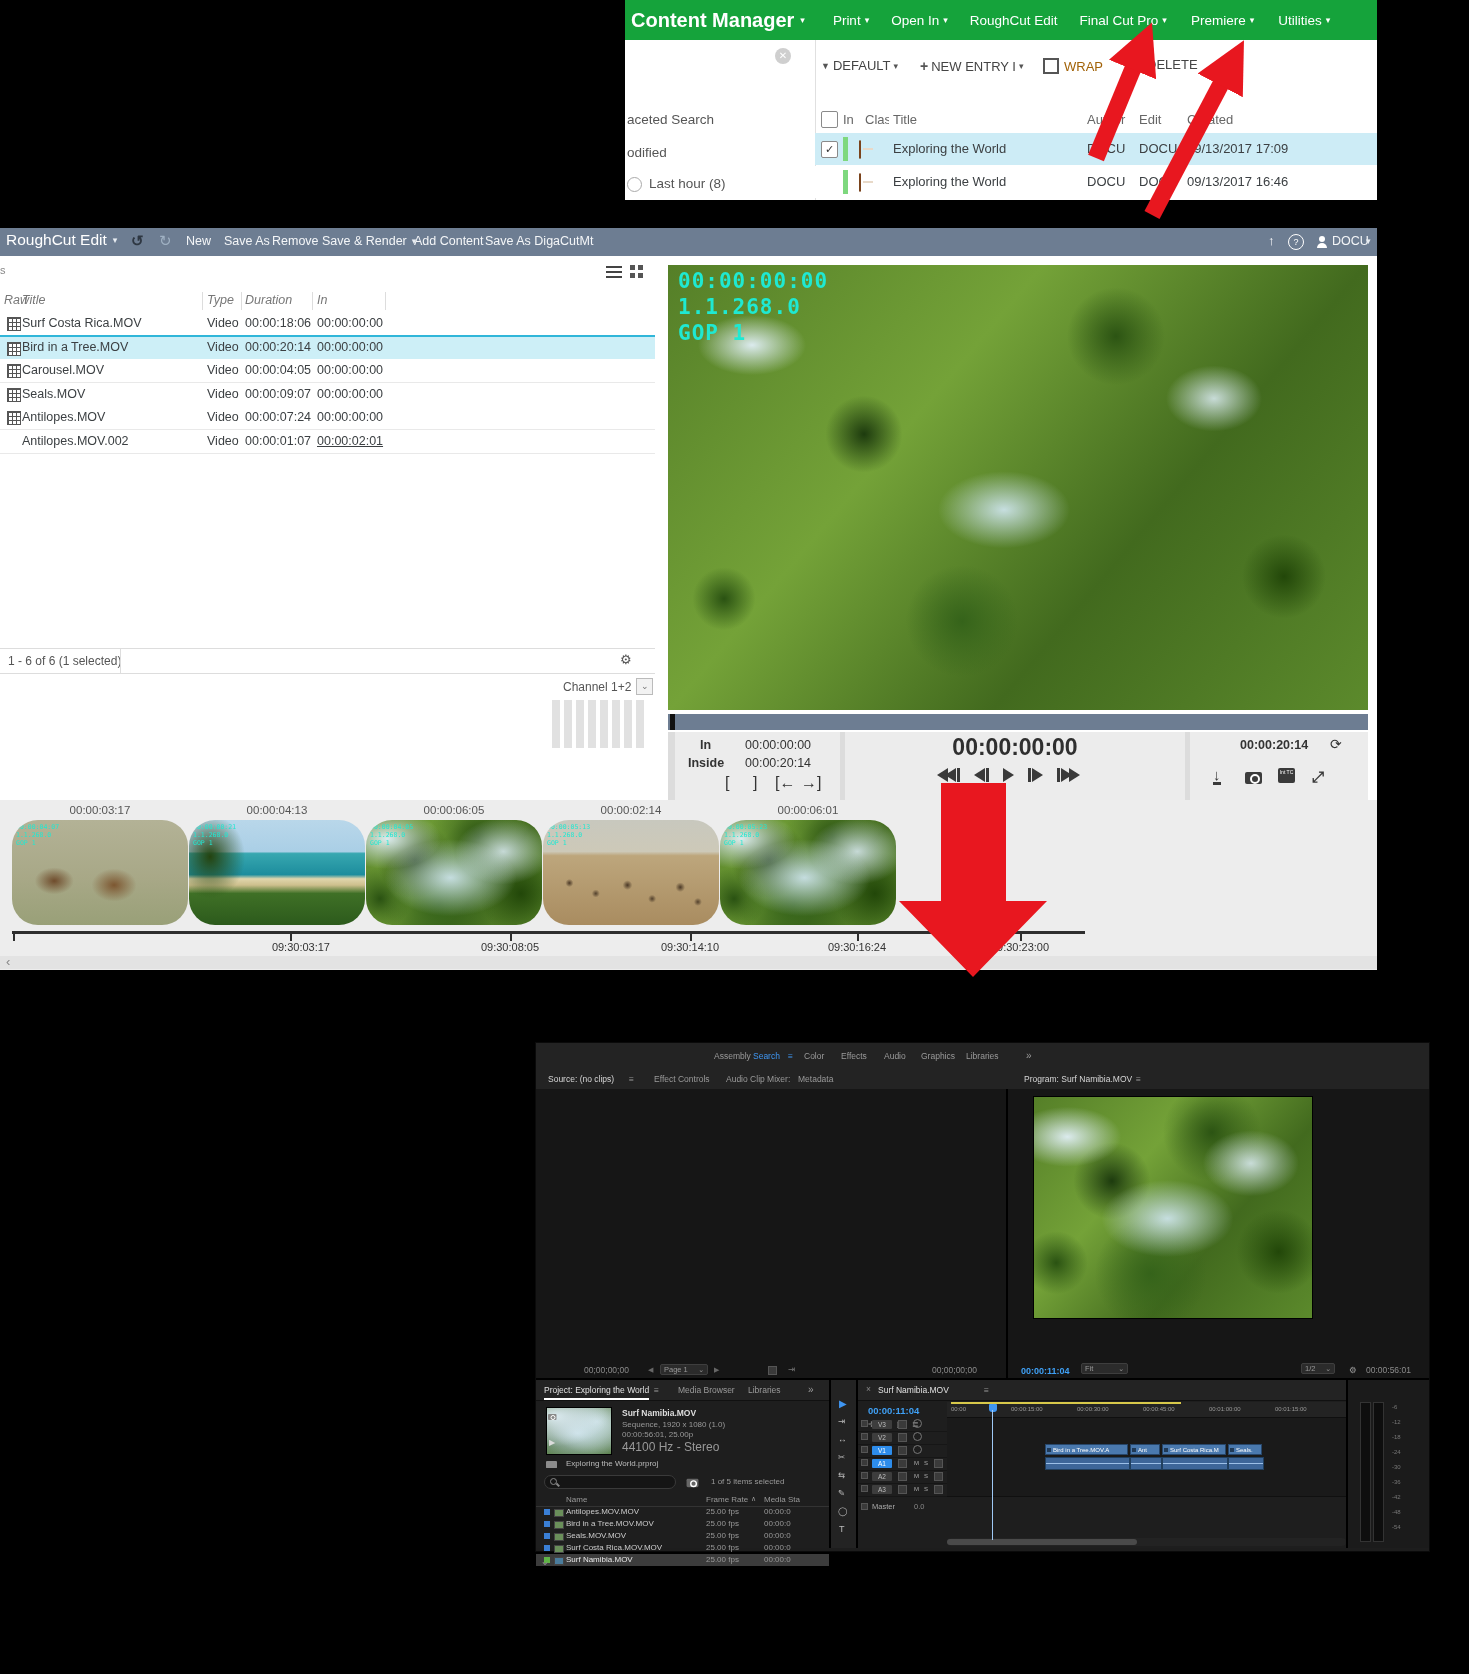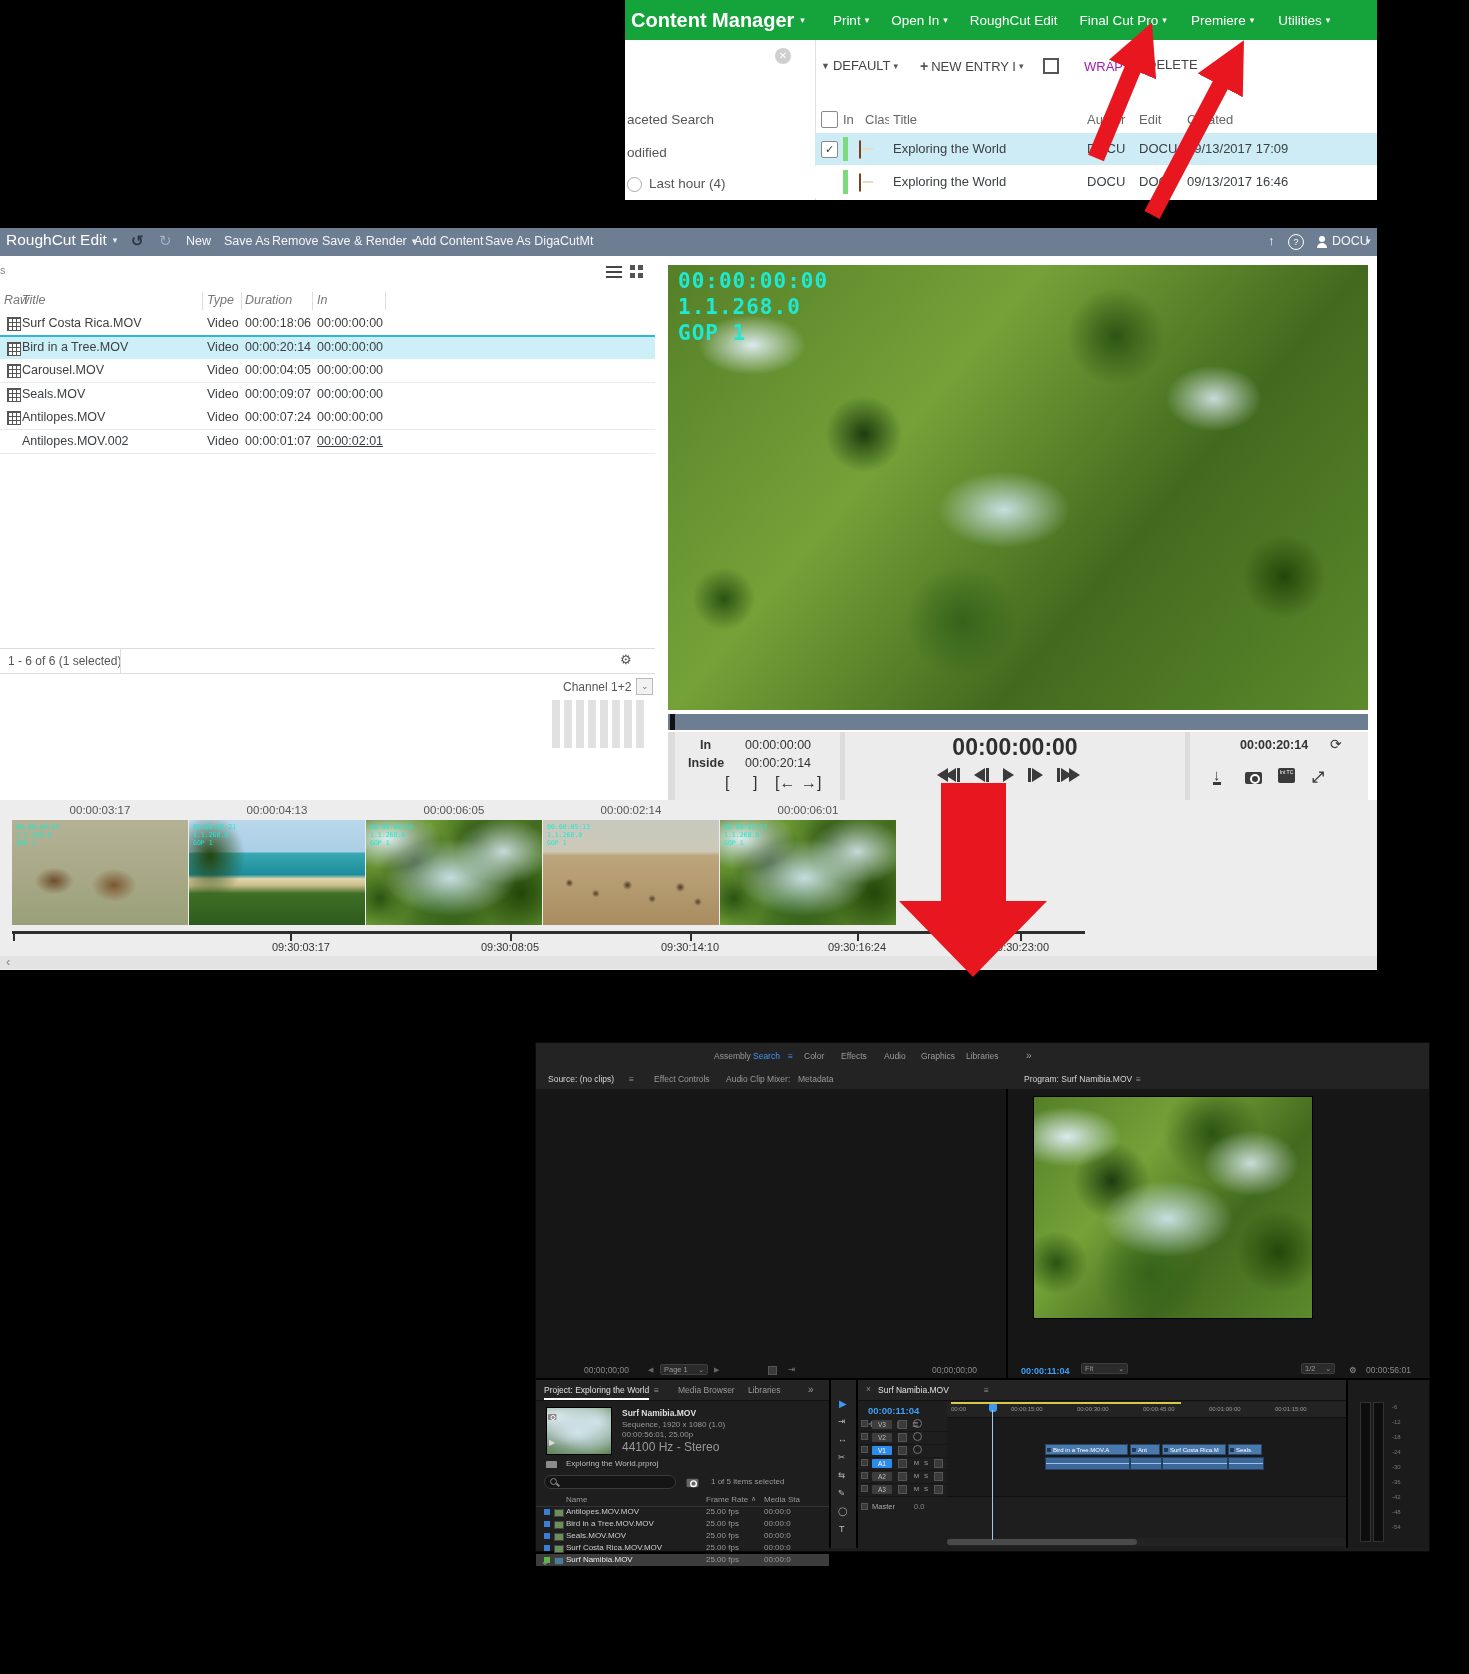--- a/index.html
+++ b/index.html
@@ -60,21 +60,21 @@
     radial-gradient(ellipse 50px 60px at 12% 35%, #24430f 0%, rgba(36,67,15,0) 70%),
     linear-gradient(180deg,#b9d7ea 0%,#aacfe6 30%,#37a7b0 32%,#1d8d9d 52%,#e0d6ad 56%,#cdbf8d 62%,#3f7026 70%,#2c5a1c 100%);}
   .sc-seals{background:
     radial-gradient(circle 5px at 15% 60%, #4a3826 0%, transparent 80%),
     radial-gradient(circle 5px at 30% 70%, #52402c 0%, transparent 80%),
     radial-gradient(circle 6px at 48% 62%, #4a3826 0%, transparent 80%),
     radial-gradient(circle 5px at 62% 75%, #52402c 0%, transparent 80%),
     radial-gradient(circle 6px at 78% 64%, #4a3826 0%, transparent 80%),
     radial-gradient(circle 5px at 88% 78%, #52402c 0%, transparent 80%),
     linear-gradient(180deg,#c8c8be 0%,#cdc9b8 30%,#bda67c 34%,#a98c60 100%);}
-  .thumb{position:absolute;top:20px;width:176px;height:105px;overflow:hidden;}
+  .thumb{position:absolute;top:20px;width:176px;height:105px;overflow:hidden;border-radius:26px;}
   .thumb .ovl{position:absolute;left:4px;top:3px;font-size:6.5px;line-height:8px;}
   .fs-label{position:absolute;top:4px;width:176px;text-align:center;font-size:11.5px;color:#555;}
   
   .pp{font-size:8.5px;color:#999;}
   .pp-tab{font-size:8.5px;color:#9a9a9a;}
   .pp-tab.on{color:#3f96f2;}
   .ppbox{background:#2b2b2b;border:1px solid #3e3e3e;border-radius:2px;color:#999;font-size:7.5px;
     display:inline-flex;align-items:center;justify-content:space-between;padding:0 3px;height:11px;box-sizing:border-box;}
   .tbadge{width:20px;height:9px;background:#3d3d3d;color:#bbb;font-size:6.5px;display:inline-flex;
     align-items:center;justify-content:center;border-radius:1px;}
@@ -128,36 +128,36 @@
         <span>Utilities</span>
         <span class="chev">▾</span>
       </div>
     </div>
 
     <div class="a" style="left:0;top:40px;width:190px;height:160px;border-right:1px solid #e0e0e0;">
       <span class="a" style="left:150px;top:8px;width:16px;height:16px;background:#cfcfcf;border-radius:50%;color:#fff;font-size:10px;text-align:center;line-height:16px;">✕</span>
       <span class="a" style="left:2px;top:72px;font-size:13.5px;color:#555;">aceted Search</span>
       <span class="a" style="left:2px;top:105px;font-size:13.5px;color:#555;">odified</span>
       <span class="a" style="left:2px;top:137px;width:13px;height:13px;border:1px solid #aaa;border-radius:50%;"></span>
-      <span class="a" style="left:24px;top:136px;font-size:13.5px;color:#555;">Last hour (4)</span>
+      <span class="a" style="left:24px;top:136px;font-size:13.5px;color:#555;">Last hour (8)</span>
     </div>
 
     <div class="a flex" style="left:196px;top:58px;gap:3px;">
       <span style="font-size:9px;color:#555;">▼</span>
       <span style="font-size:13px;color:#444;">DEFAULT</span>
       <span class="chev" style="color:#555;">▾</span>
     </div>
     <div class="a flex" style="left:295px;top:58px;gap:3px;">
       <span style="font-size:14px;color:#555;font-weight:bold;">+</span>
       <span style="font-size:13px;color:#444;">NEW ENTRY I</span>
       <span class="chev" style="color:#555;">▾</span>
     </div>
     <div class="a flex" style="left:418px;top:58px;gap:5px;">
       <span style="width:12px;height:12px;border:2px solid #555;display:inline-block;"></span>
-      <span style="font-size:13px;color:#a21caf;margin-left:20px;">WRAP</span>
+      <span style="font-size:13px;color:#a16207;">WRAP</span>
     </div>
     <div class="a flex" style="left:505px;top:57px;gap:5px;">
       <span class="trash">
           <i></i>
           <b></b>
         </span>
       <span style="font-size:13px;color:#444;">DELETE</span>
     </div>
 
     <div class="a" style="left:190px;top:108px;width:562px;height:25px;border-bottom:1px solid #e3e3e3;">

